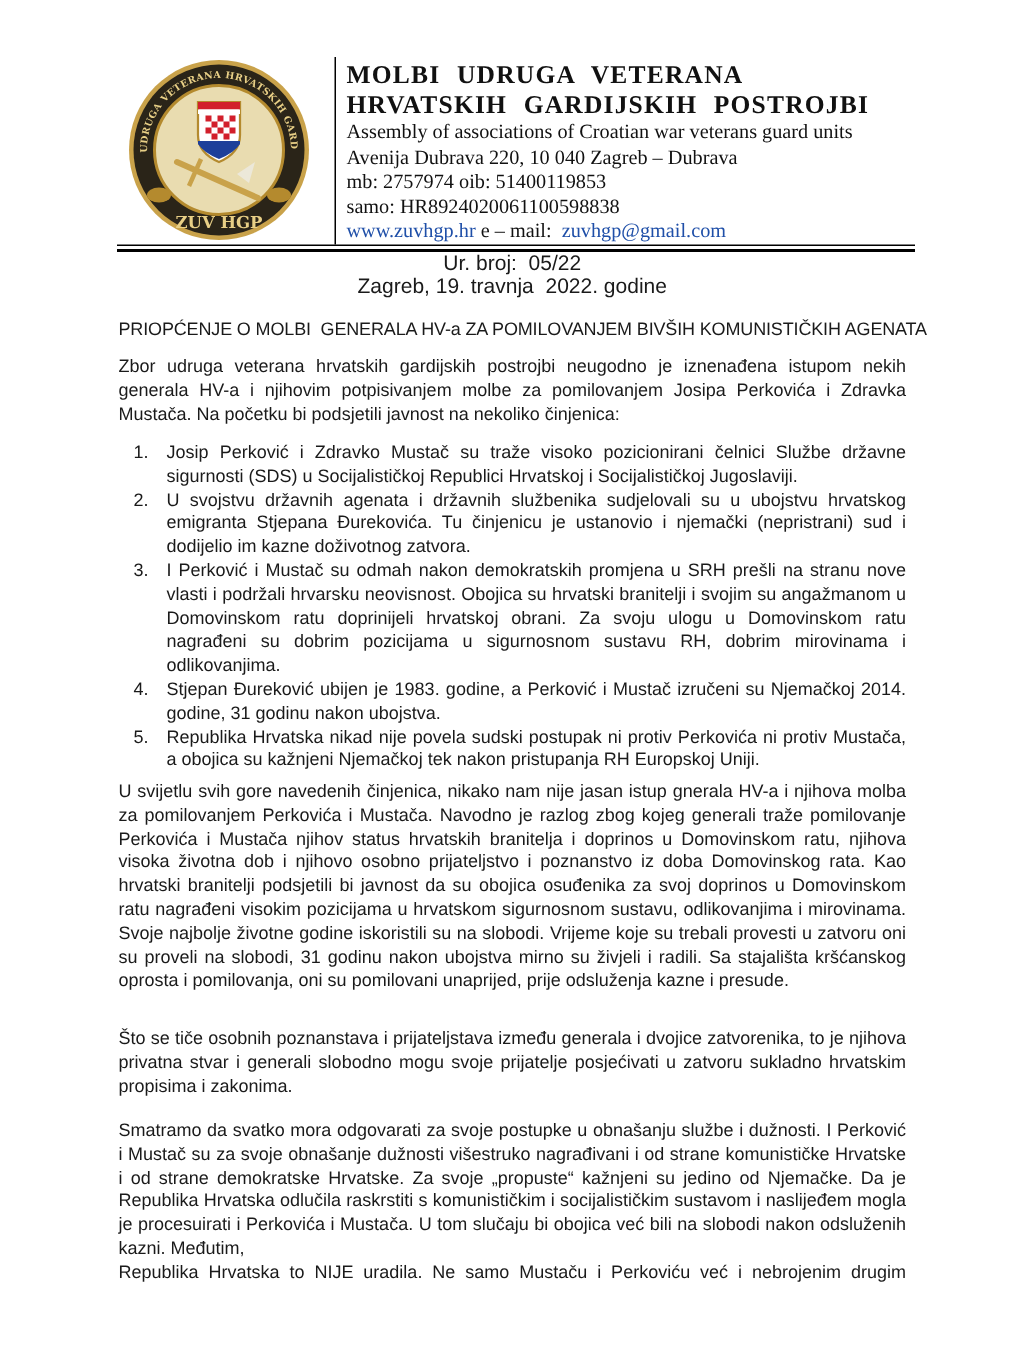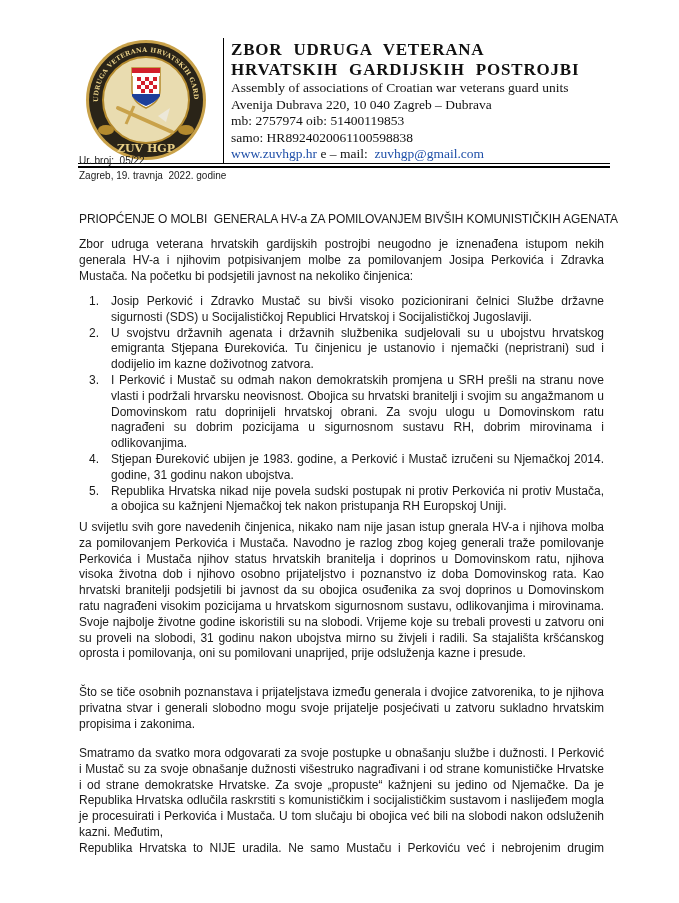--- a/index.html
+++ b/index.html
@@ -11,21 +11,21 @@
   .vline { position: absolute; left: 223px; top: 38px; width: 1px; height: 125px; background: #000; }
   .head { position: absolute; left: 231px; top: 40px; font-family: "Liberation Serif", serif; }
   .head .t1, .head .t2 { font-weight: bold; font-size: 17px; letter-spacing: 0.8px; line-height: 20px; word-spacing: 6px; }
   .head .line { font-size: 13.5px; line-height: 16.5px; }
   .head a { color: #1f4fa8; }
   .hrule1 { position: absolute; left: 78px; top: 163px; width: 532px; height: 1px; background: #000; }
   .hrule2 { position: absolute; left: 78px; top: 166px; width: 532px; height: 2px; background: #000; }
 
   
   .body { position: absolute; left: 79px; width: 525px; font-family: "Liberation Sans", sans-serif; font-size: 12px; line-height: 15.8px; color: #1a1a1a; }
-  .meta { top: 153px; font-size: 10px; line-height: 15px; }
+  .meta { top: 168px; font-size: 14px; line-height: 15px; text-align: center; }
   .title { top: 212px; font-weight: normal; font-size: 12px; letter-spacing: -0.1px; }
   .p1 { top: 237px; text-align: justify; }
   .list { top: 294px; margin: 0; padding: 0; list-style: none; }
   .list li { position: relative; padding-left: 32px; text-align: justify; margin-bottom: 0; }
   .list li .num { position: absolute; left: 10px; top: 0; }
   .p2 { top: 520px; text-align: justify; }
   .p3 { top: 685px; text-align: justify; }
   .p4 { top: 746px; text-align: justify; }
   .p4 .lastline { text-align-last: justify; }
 </style>
@@ -66,21 +66,21 @@
     <path d="M74 78 L86 70 L82 84 Z" fill="#ece8d9"></path>
 
     <ellipse cx="22" cy="92" rx="8" ry="5" fill="#b48a2e"></ellipse>
     <ellipse cx="102" cy="92" rx="8" ry="5" fill="#b48a2e"></ellipse>
     <text x="62" y="114" font-family="DejaVu Serif, serif" font-size="11" font-weight="bold" fill="#e8cf86" text-anchor="middle">ZUV HGP</text>
   </svg>
 
   <div class="vline"></div>
 
   <div class="head">
-    <div class="t1">ZBOR   UDRUGA   VETERANA</div>
+    <div class="t1">MOLBI   UDRUGA   VETERANA</div>
     <div class="t2">HRVATSKIH   GARDIJSKIH   POSTROJBI</div>
     <div class="line">Assembly of associations of Croatian war veterans guard units</div>
     <div class="line">Avenija Dubrava 220, 10 040 Zagreb – Dubrava</div>
     <div class="line">mb: 2757974 oib: 51400119853</div>
     <div class="line">samo:  HR8924020061100598838</div>
     <div class="line"><a>www.zuvhgp.hr</a><span style="white-space:pre"> e – mail:  </span><a>zuvhgp@gmail.com</a></div>
   </div>
 
   <div class="hrule1"></div>
   <div class="hrule2"></div>
@@ -88,21 +88,21 @@
   <div class="body meta">
     <div style="white-space:pre">Ur. broj:  05/22</div>
     <div style="white-space:pre">Zagreb, 19. travnja  2022. godine</div>
   </div>
 
   <div class="body title" style="white-space:pre">PRIOPĆENJE O MOLBI  GENERALA HV-a ZA POMILOVANJEM BIVŠIH KOMUNISTIČKIH AGENATA</div>
 
   <div class="body p1">Zbor udruga veterana hrvatskih gardijskih postrojbi neugodno je iznenađena istupom nekih generala HV-a i njihovim potpisivanjem molbe za pomilovanjem Josipa Perkovića i Zdravka Mustača. Na početku bi podsjetili javnost na nekoliko činjenica:</div>
 
   <ol class="body list">
-    <li><span class="num">1.</span><span>Josip Perković i Zdravko Mustač su bivši visoko pozicionirani čelnici Službe državne sigurnosti (SDS) u Socijalističkoj Republici Hrvatskoj i Socijalističkoj Jugoslaviji.</span></li>
+    <li><span class="num">1.</span><span>Josip Perković i Zdravko Mustač su traže visoko pozicionirani čelnici Službe državne sigurnosti (SDS) u Socijalističkoj Republici Hrvatskoj i Socijalističkoj Jugoslaviji.</span></li>
     <li><span class="num">2.</span><span>U svojstvu državnih agenata i državnih službenika sudjelovali su u ubojstvu hrvatskog emigranta Stjepana Đurekovića. Tu činjenicu je ustanovio i njemački (nepristrani) sud i dodijelio im kazne doživotnog zatvora.</span></li>
     <li><span class="num">3.</span><span>I Perković i Mustač su odmah nakon demokratskih promjena u SRH prešli na stranu nove vlasti i podržali hrvarsku neovisnost. Obojica su hrvatski branitelji i svojim su angažmanom u Domovinskom ratu doprinijeli hrvatskoj obrani. Za svoju ulogu u Domovinskom ratu nagrađeni su dobrim pozicijama u sigurnosnom sustavu RH, dobrim mirovinama i odlikovanjima.</span></li>
     <li><span class="num">4.</span><span>Stjepan Đureković ubijen je 1983. godine, a Perković i Mustač izručeni su Njemačkoj 2014. godine, 31 godinu nakon ubojstva.</span></li>
     <li><span class="num">5.</span><span>Republika Hrvatska nikad nije povela sudski postupak ni protiv Perkovića ni protiv Mustača, a obojica su kažnjeni Njemačkoj tek nakon pristupanja RH Europskoj Uniji.</span></li>
   </ol>
 
   <div class="body p2">U svijetlu svih gore navedenih činjenica, nikako nam nije jasan istup gnerala HV-a i njihova molba za pomilovanjem Perkovića i Mustača. Navodno je razlog zbog kojeg generali traže pomilovanje Perkovića i Mustača njihov status hrvatskih branitelja i doprinos u Domovinskom ratu, njihova visoka životna dob i njihovo osobno prijateljstvo i poznanstvo iz doba Domovinskog rata. Kao hrvatski branitelji podsjetili bi javnost da su obojica osuđenika za svoj doprinos u Domovinskom ratu nagrađeni visokim pozicijama u hrvatskom sigurnosnom sustavu, odlikovanjima i mirovinama. Svoje najbolje životne godine iskoristili su na slobodi. Vrijeme koje su trebali provesti u zatvoru oni su proveli na slobodi, 31 godinu nakon ubojstva mirno su živjeli i radili. Sa stajališta kršćanskog oprosta i pomilovanja, oni su pomilovani unaprijed, prije odsluženja kazne i presude.</div>
 
   <div class="body p3">Što se tiče osobnih poznanstava i prijateljstava između generala i dvojice zatvorenika, to je njihova privatna stvar i generali slobodno mogu svoje prijatelje posjećivati u zatvoru sukladno hrvatskim propisima i zakonima.</div>
 

